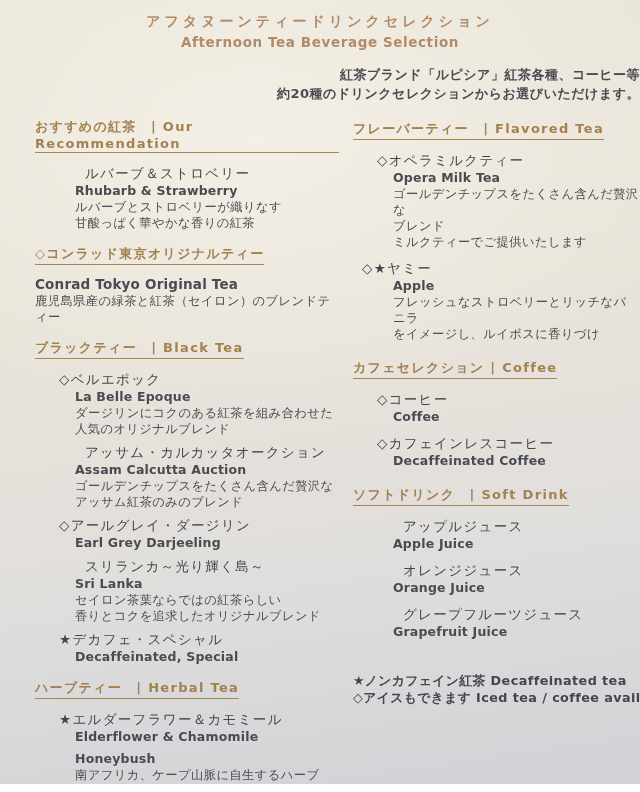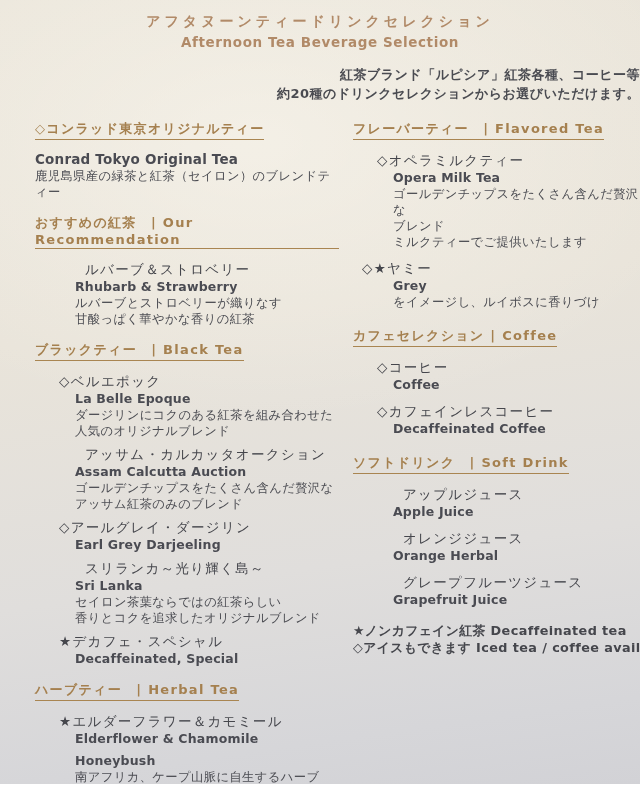--- a/index.html
+++ b/index.html
@@ -79,21 +79,21 @@
     letter-spacing: 0.2px;
   }
   .en.big { font-size: 13.5px; font-weight: 700; line-height: 17px; }
   .desc {
     font-size: 12.3px;
     color: #4c4d53;
     line-height: 16px;
     letter-spacing: 0.4px;
   }
   .col-right .item { margin-bottom: 9px; }
-  .footnotes { margin-top: 14px; }
+  .footnotes { margin-top: 32px; }
   .fnote {
     font-size: 12.8px;
     font-weight: 600;
     color: #45464c;
     line-height: 17px;
     letter-spacing: 0.4px;
     white-space: nowrap;
   }
 </style>
 </head>
@@ -103,29 +103,29 @@
   <header>
     <div class="title-jp">アフタヌーンティードリンクセレクション</div>
     <div class="title-en">Afternoon Tea Beverage Selection</div>
     <div class="intro">
       <div>紅茶ブランド「ルピシア」紅茶各種、コーヒー等</div>
       <div>約20種のドリンクセレクションからお選びいただけます。</div>
     </div>
   </header>
   <div class="cols">
     <div class="col col-left" id="col-left">
-        <section class="section"><div class="hdr">◇コンラッド東京オリジナルティー</div><div class="item flush">
-            <div class="en big">Conrad Tokyo Original Tea</div>
-            <div class="desc">鹿児島県産の緑茶と紅茶（セイロン）のブレンドティー</div>
-          </div></section>
         <section class="section"><div class="hdr">おすすめの紅茶　| Our Recommendation</div><div class="item">
             <div class="jp m0">ルバーブ＆ストロベリー</div>
             <div class="en">Rhubarb &amp; Strawberry</div>
             <div class="desc">ルバーブとストロベリーが織りなす</div>
             <div class="desc">甘酸っぱく華やかな香りの紅茶</div>
+          </div></section>
+        <section class="section"><div class="hdr">◇コンラッド東京オリジナルティー</div><div class="item flush">
+            <div class="en big">Conrad Tokyo Original Tea</div>
+            <div class="desc">鹿児島県産の緑茶と紅茶（セイロン）のブレンドティー</div>
           </div></section>
         <section class="section"><div class="hdr">ブラックティー　| Black Tea</div><div class="item">
             <div class="jp m1">◇ベルエポック</div>
             <div class="en">La Belle Epoque</div>
             <div class="desc">ダージリンにコクのある紅茶を組み合わせた</div>
             <div class="desc">人気のオリジナルブレンド</div>
           </div><div class="item">
             <div class="jp m0">アッサム・カルカッタオークション</div>
             <div class="en">Assam Calcutta Auction</div>
             <div class="desc">ゴールデンチップスをたくさん含んだ贅沢な</div>
@@ -152,36 +152,37 @@
       </div>
     <div class="col col-right" id="col-right">
         <section class="section"><div class="hdr">フレーバーティー　| Flavored Tea</div><div class="item">
             <div class="jp m1">◇オペラミルクティー</div>
             <div class="en">Opera Milk Tea</div>
             <div class="desc">ゴールデンチップスをたくさん含んだ贅沢な</div>
             <div class="desc">ブレンド</div>
             <div class="desc">ミルクティーでご提供いたします</div>
           </div><div class="item">
             <div class="jp m2">◇★ヤミー</div>
-            <div class="en">Grey</div>
+            <div class="en">Apple</div>
+            <div class="desc">フレッシュなストロベリーとリッチなバニラ</div>
             <div class="desc">をイメージし、ルイボスに香りづけ</div>
           </div></section>
         <section class="section"><div class="hdr">カフェセレクション | Coffee</div><div class="item">
             <div class="jp m1">◇コーヒー</div>
             <div class="en">Coffee</div>
           </div><div class="item">
             <div class="jp m1">◇カフェインレスコーヒー</div>
             <div class="en">Decaffeinated Coffee</div>
           </div></section>
         <section class="section"><div class="hdr">ソフトドリンク　| Soft Drink</div><div class="item">
             <div class="jp m0">アップルジュース</div>
             <div class="en">Apple Juice</div>
           </div><div class="item">
             <div class="jp m0">オレンジジュース</div>
-            <div class="en">Orange Herbal</div>
+            <div class="en">Orange Juice</div>
           </div><div class="item">
             <div class="jp m0">グレープフルーツジュース</div>
             <div class="en">Grapefruit Juice</div>
           </div></section>
         <div class="footnotes">
           <div class="fnote">★ノンカフェイン紅茶 Decaffeinated tea</div>
           <div class="fnote">◇アイスもできます Iced tea / coffee available</div>
         </div>
       </div>
   </div>

